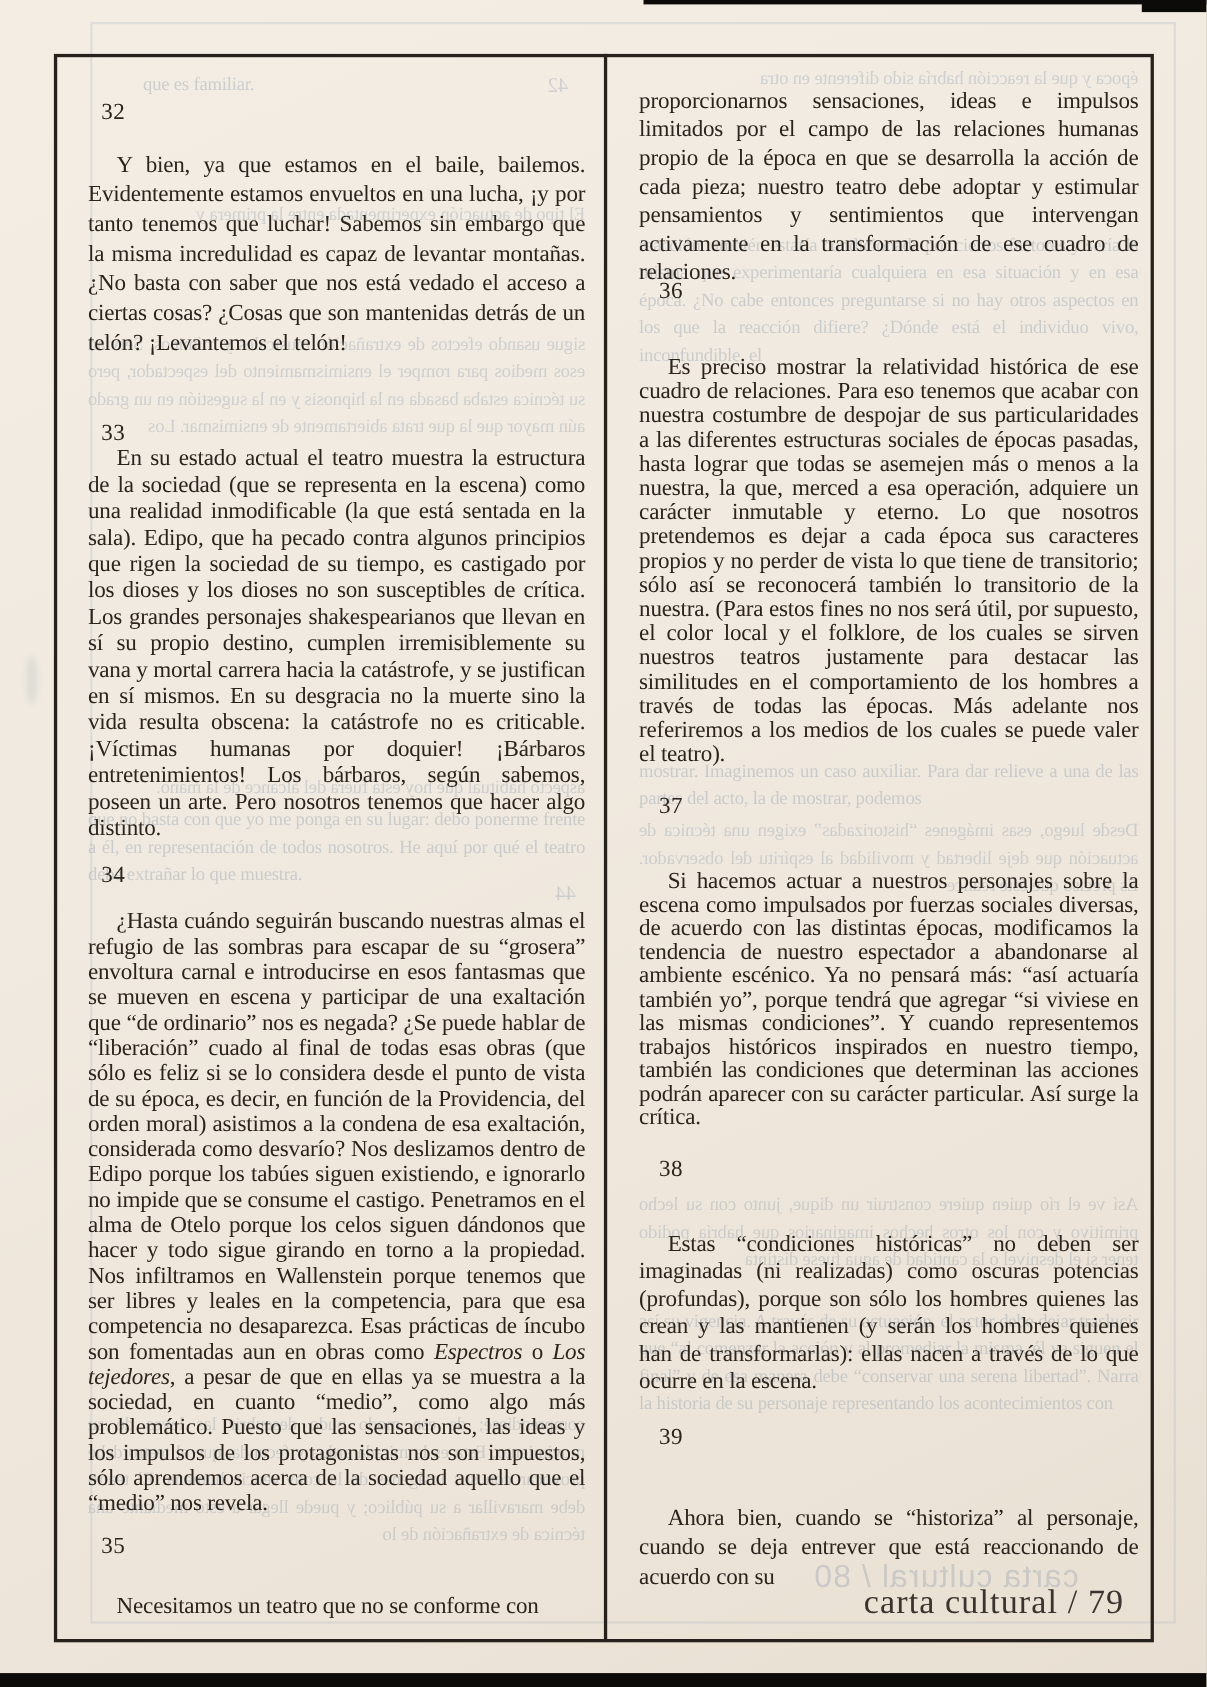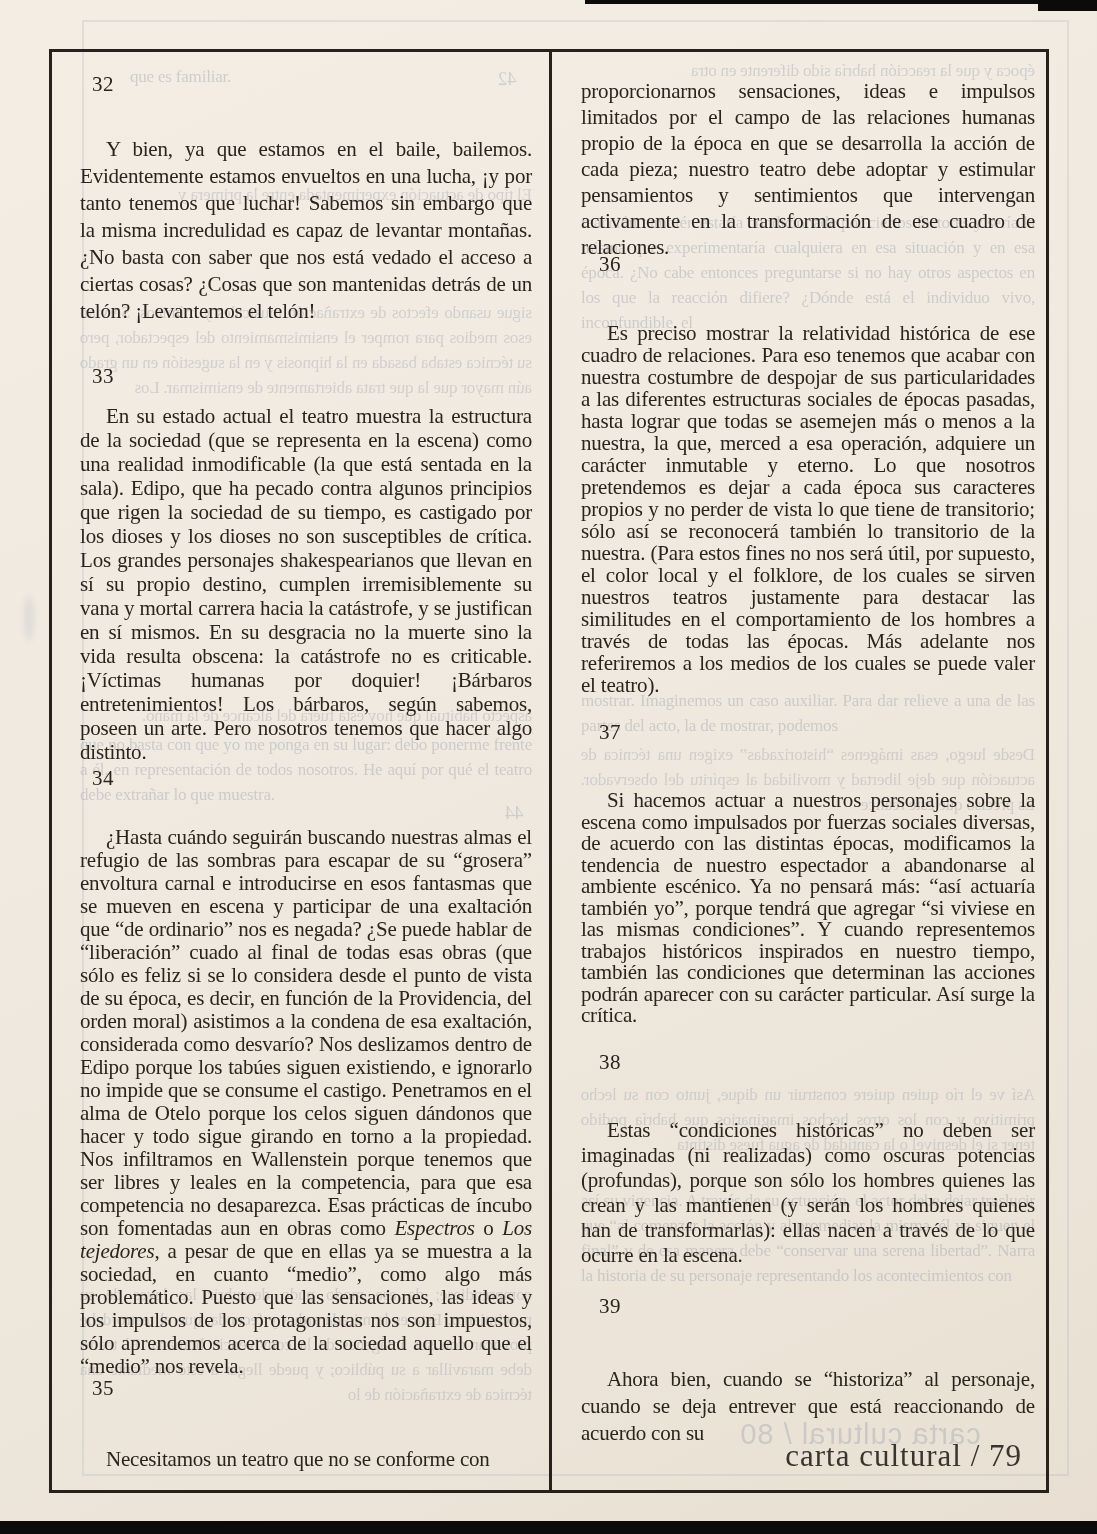--- a/index.html
+++ b/index.html
@@ -38,21 +38,21 @@
   }
   .para{
     position:absolute;z-index:4;
     font-size:21px;letter-spacing:-0.2px;
     text-align:justify;text-indent:26px;
     hyphens:none;
   }
   .para i{font-style:italic;}
   .col-l{left:80px;width:452px;}
   .col-r{left:581px;width:454px;}
-  .num-l{left:92px;}
+  .num-l{left:92px;margin-top:17px;}
   .num-r{left:599px;}
   .noindent{text-indent:0;}
   
   .footer{
     position:absolute;right:75px;top:1438px;z-index:4;
     font-family:Liberation Serif, serif;
     font-size:31px;letter-spacing:1px;color:#3a342e;
   }
   
   .ghost{

